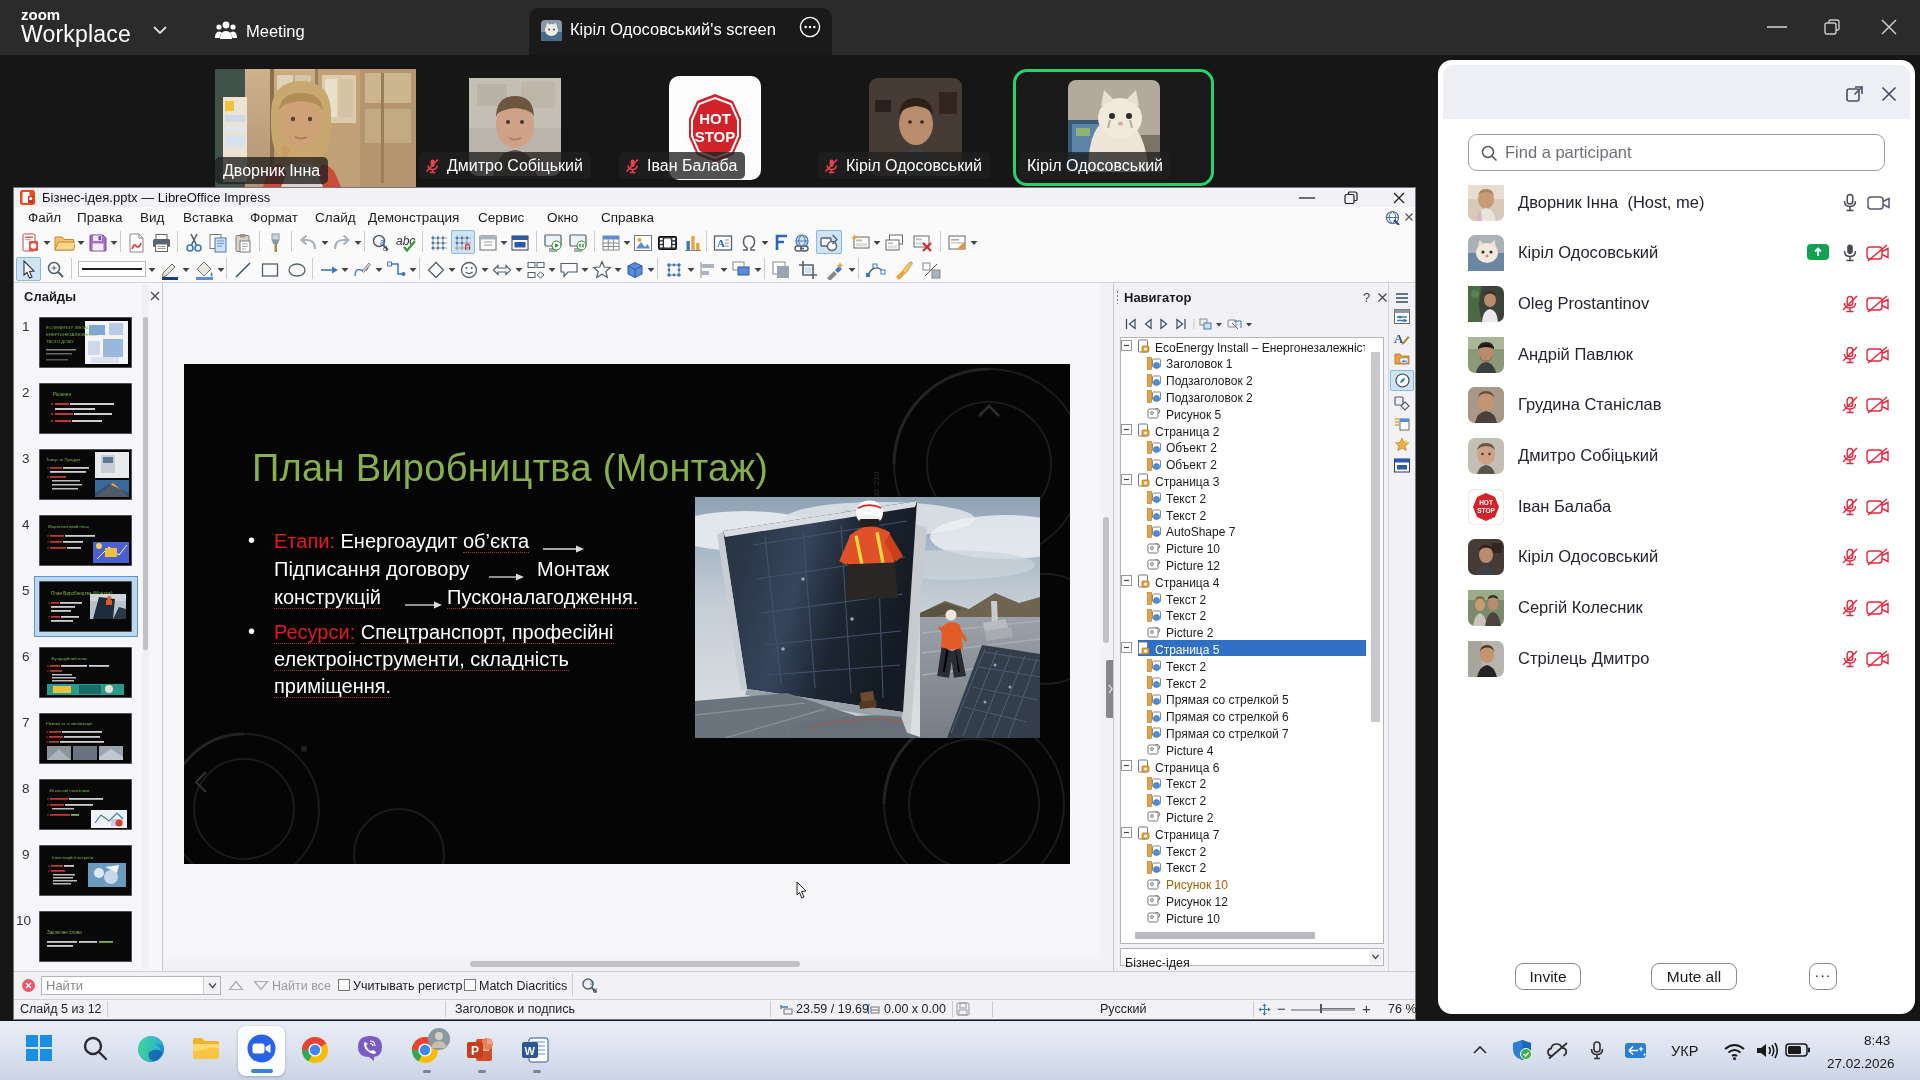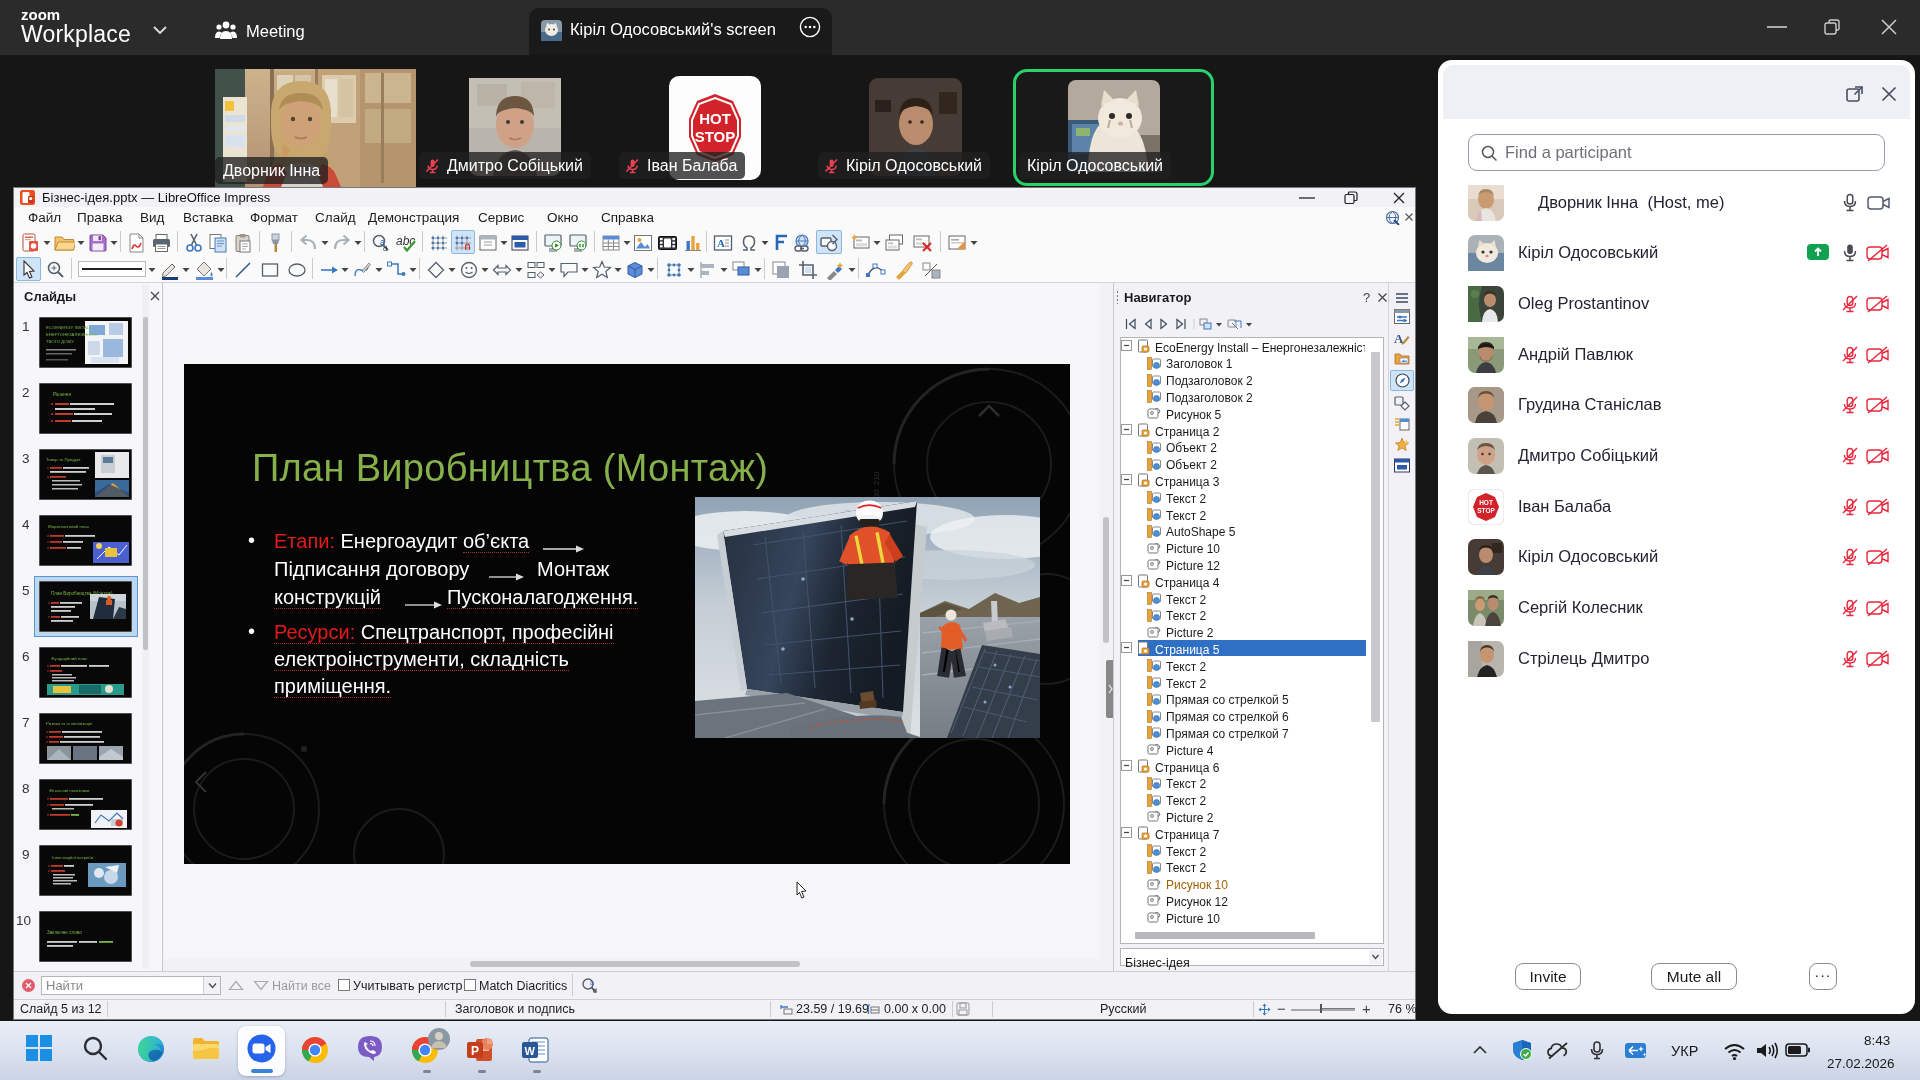--- a/index.html
+++ b/index.html
@@ -1037,21 +1037,21 @@
       <rect x="0.5" y="0.5" width="4" height="12" fill="#e8a33d" stroke="#b07020" stroke-width=".6"></rect>
       <rect x="5.5" y="2" width="8" height="8" rx="1" fill="#fff" stroke="#888"></rect>
       <circle cx="9.5" cy="8.5" r="3" fill="#4a90d9" stroke="#2a66a8" stroke-width=".6"></circle>
     </svg>
 <div class="ab" style="left:1166px;top:508.5px;font-size:12px;color:#1c1c1c;font-weight:400;white-space:nowrap;">Текст 2</div>
 <svg class="ab" style="left:1147px;top:524.8px" width="14" height="13" viewBox="0 0 14 13">
       <rect x="0.5" y="0.5" width="4" height="12" fill="#e8a33d" stroke="#b07020" stroke-width=".6"></rect>
       <rect x="5.5" y="2" width="8" height="8" rx="1" fill="#fff" stroke="#888"></rect>
       <circle cx="9.5" cy="8.5" r="3" fill="#4a90d9" stroke="#2a66a8" stroke-width=".6"></circle>
     </svg>
-<div class="ab" style="left:1166px;top:525.3px;font-size:12px;color:#1c1c1c;font-weight:400;white-space:nowrap;">AutoShape 5</div>
+<div class="ab" style="left:1166px;top:525.3px;font-size:12px;color:#1c1c1c;font-weight:400;white-space:nowrap;">AutoShape 7</div>
 <svg class="ab" style="left:1147px;top:541.6px" width="14" height="13" viewBox="0 0 14 13">
       <rect x="1" y="2" width="10" height="9" rx="1.5" fill="none" stroke="#777"></rect>
       <path d="M8 2 Q11 0.5 12.5 3 Q14 5.5 11 6.5" fill="none" stroke="#777"></path>
       <circle cx="5" cy="6" r="1.4" fill="none" stroke="#777"></circle>
     </svg>
 <div class="ab" style="left:1166px;top:542.1px;font-size:12px;color:#1c1c1c;font-weight:400;white-space:nowrap;">Picture 10</div>
 <svg class="ab" style="left:1147px;top:558.4px" width="14" height="13" viewBox="0 0 14 13">
       <rect x="1" y="2" width="10" height="9" rx="1.5" fill="none" stroke="#777"></rect>
       <path d="M8 2 Q11 0.5 12.5 3 Q14 5.5 11 6.5" fill="none" stroke="#777"></path>
       <circle cx="5" cy="6" r="1.4" fill="none" stroke="#777"></circle>
@@ -1336,21 +1336,21 @@
     </svg>
 <div class="ab" style="left:1505px;top:143px;font-size:16.5px;color:#6f6f78;font-weight:400;white-space:nowrap;">Find a participant</div>
 <svg class="ab" style="left:1468px;top:185px" width="36" height="36" viewBox="0 0 36 36">
       <rect width="36" height="36" rx="7" fill="#d8c9b8"></rect>
       <rect y="0" width="36" height="14" fill="#e8ddd0"></rect>
 <ellipse cx="18" cy="15" rx="8" ry="9" fill="#c99b72"></ellipse>
       <path d="M10 13 Q10 4 18 4 Q26 4 26 13 Q26 8 18 7 Q10 8 10 13Z" fill="#a8875f"></path>
 <path d="M8 36 Q10 24 18 23 Q26 24 28 36Z" fill="#e8e4de"></path>
       <path d="M8 36 Q9 27 13 25 L14 36Z" fill="#d8b8c0"></path>
     </svg>
-<div class="ab" style="left:1518px;top:193px;font-size:16.5px;color:#232333;font-weight:400;white-space:nowrap;margin-left:20px;">Дворник Інна&nbsp; (Host, me)</div>
+<div class="ab" style="left:1518px;top:193px;font-size:16.5px;color:#232333;font-weight:400;white-space:nowrap;">Дворник Інна&nbsp; (Host, me)</div>
 <svg class="ab" style="left:1842px;top:193px" width="16" height="20" viewBox="0 0 16 20">
       <rect x="5.2" y="1.5" width="5.6" height="9.5" rx="2.8" fill="none" stroke="#4a4a52" stroke-width="1.5"></rect>
 <path d="M2.5 8 Q2.5 13.5 8 13.5 Q13.5 13.5 13.5 8" stroke="#4a4a52" stroke-width="1.5" fill="none"></path>
 <path d="M8 13.5 V17 M4.5 17.5 H11.5" stroke="#4a4a52" stroke-width="1.5"></path>
     </svg>
 <svg class="ab" style="left:1867px;top:195px" width="24" height="16" viewBox="0 0 24 16">
       <rect x="1" y="2" width="15" height="12" rx="3" fill="none" stroke="#555a70" stroke-width="1.5"></rect>
 <path d="M16 6.5 L22 3.5 V12.5 L16 9.5" fill="none" stroke="#555a70" stroke-width="1.5"></path>
     </svg>
 <svg class="ab" style="left:1468px;top:235px" width="36" height="36" viewBox="0 0 36 36">

